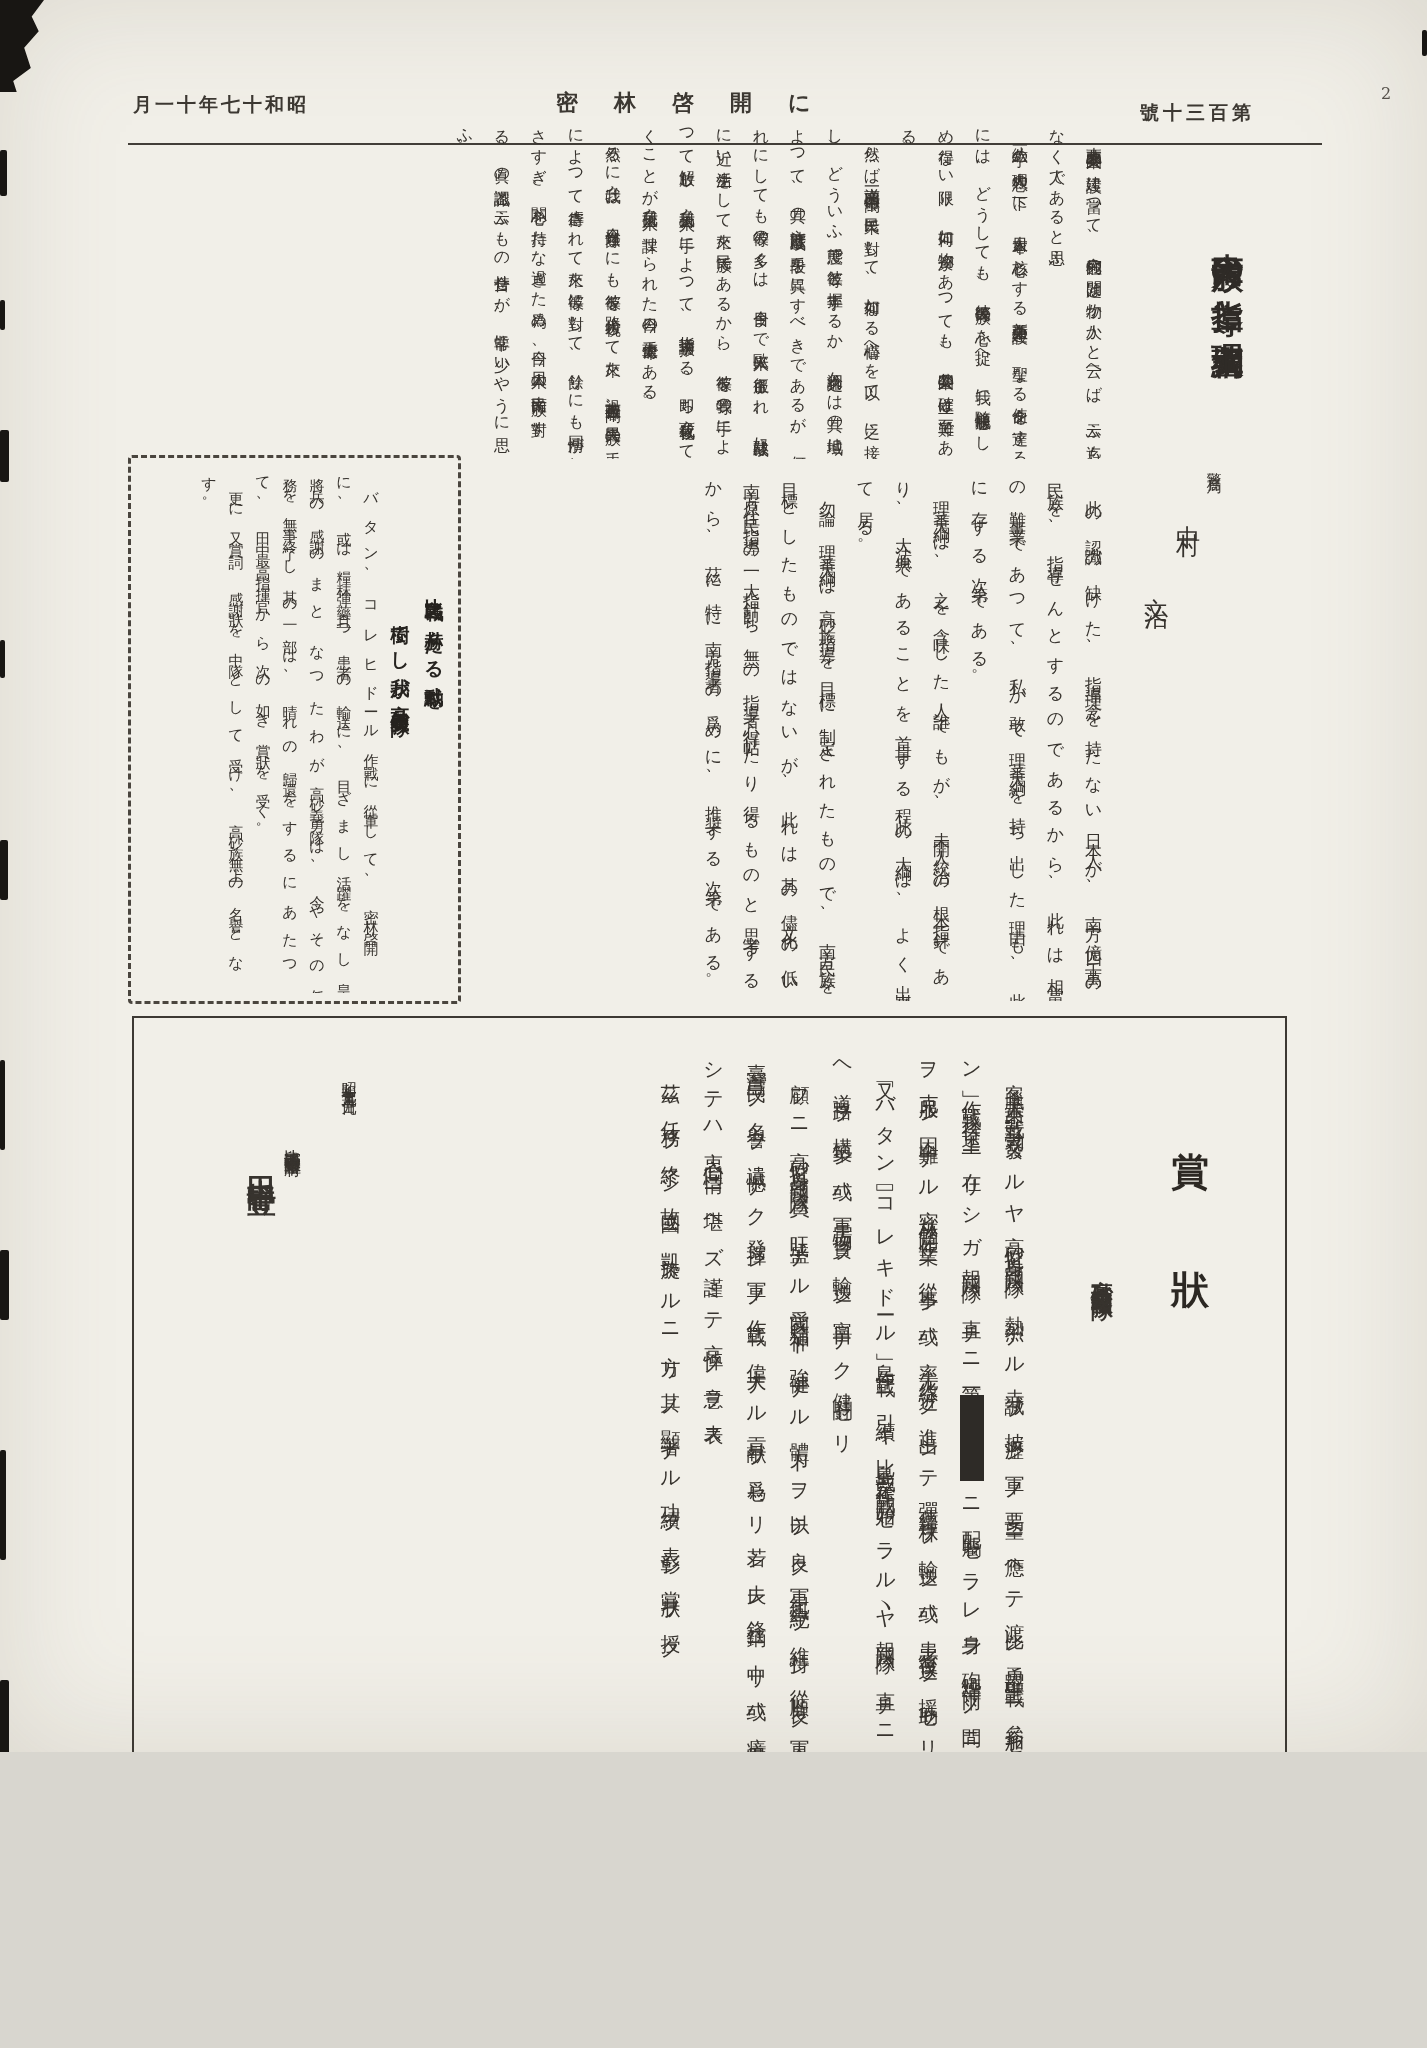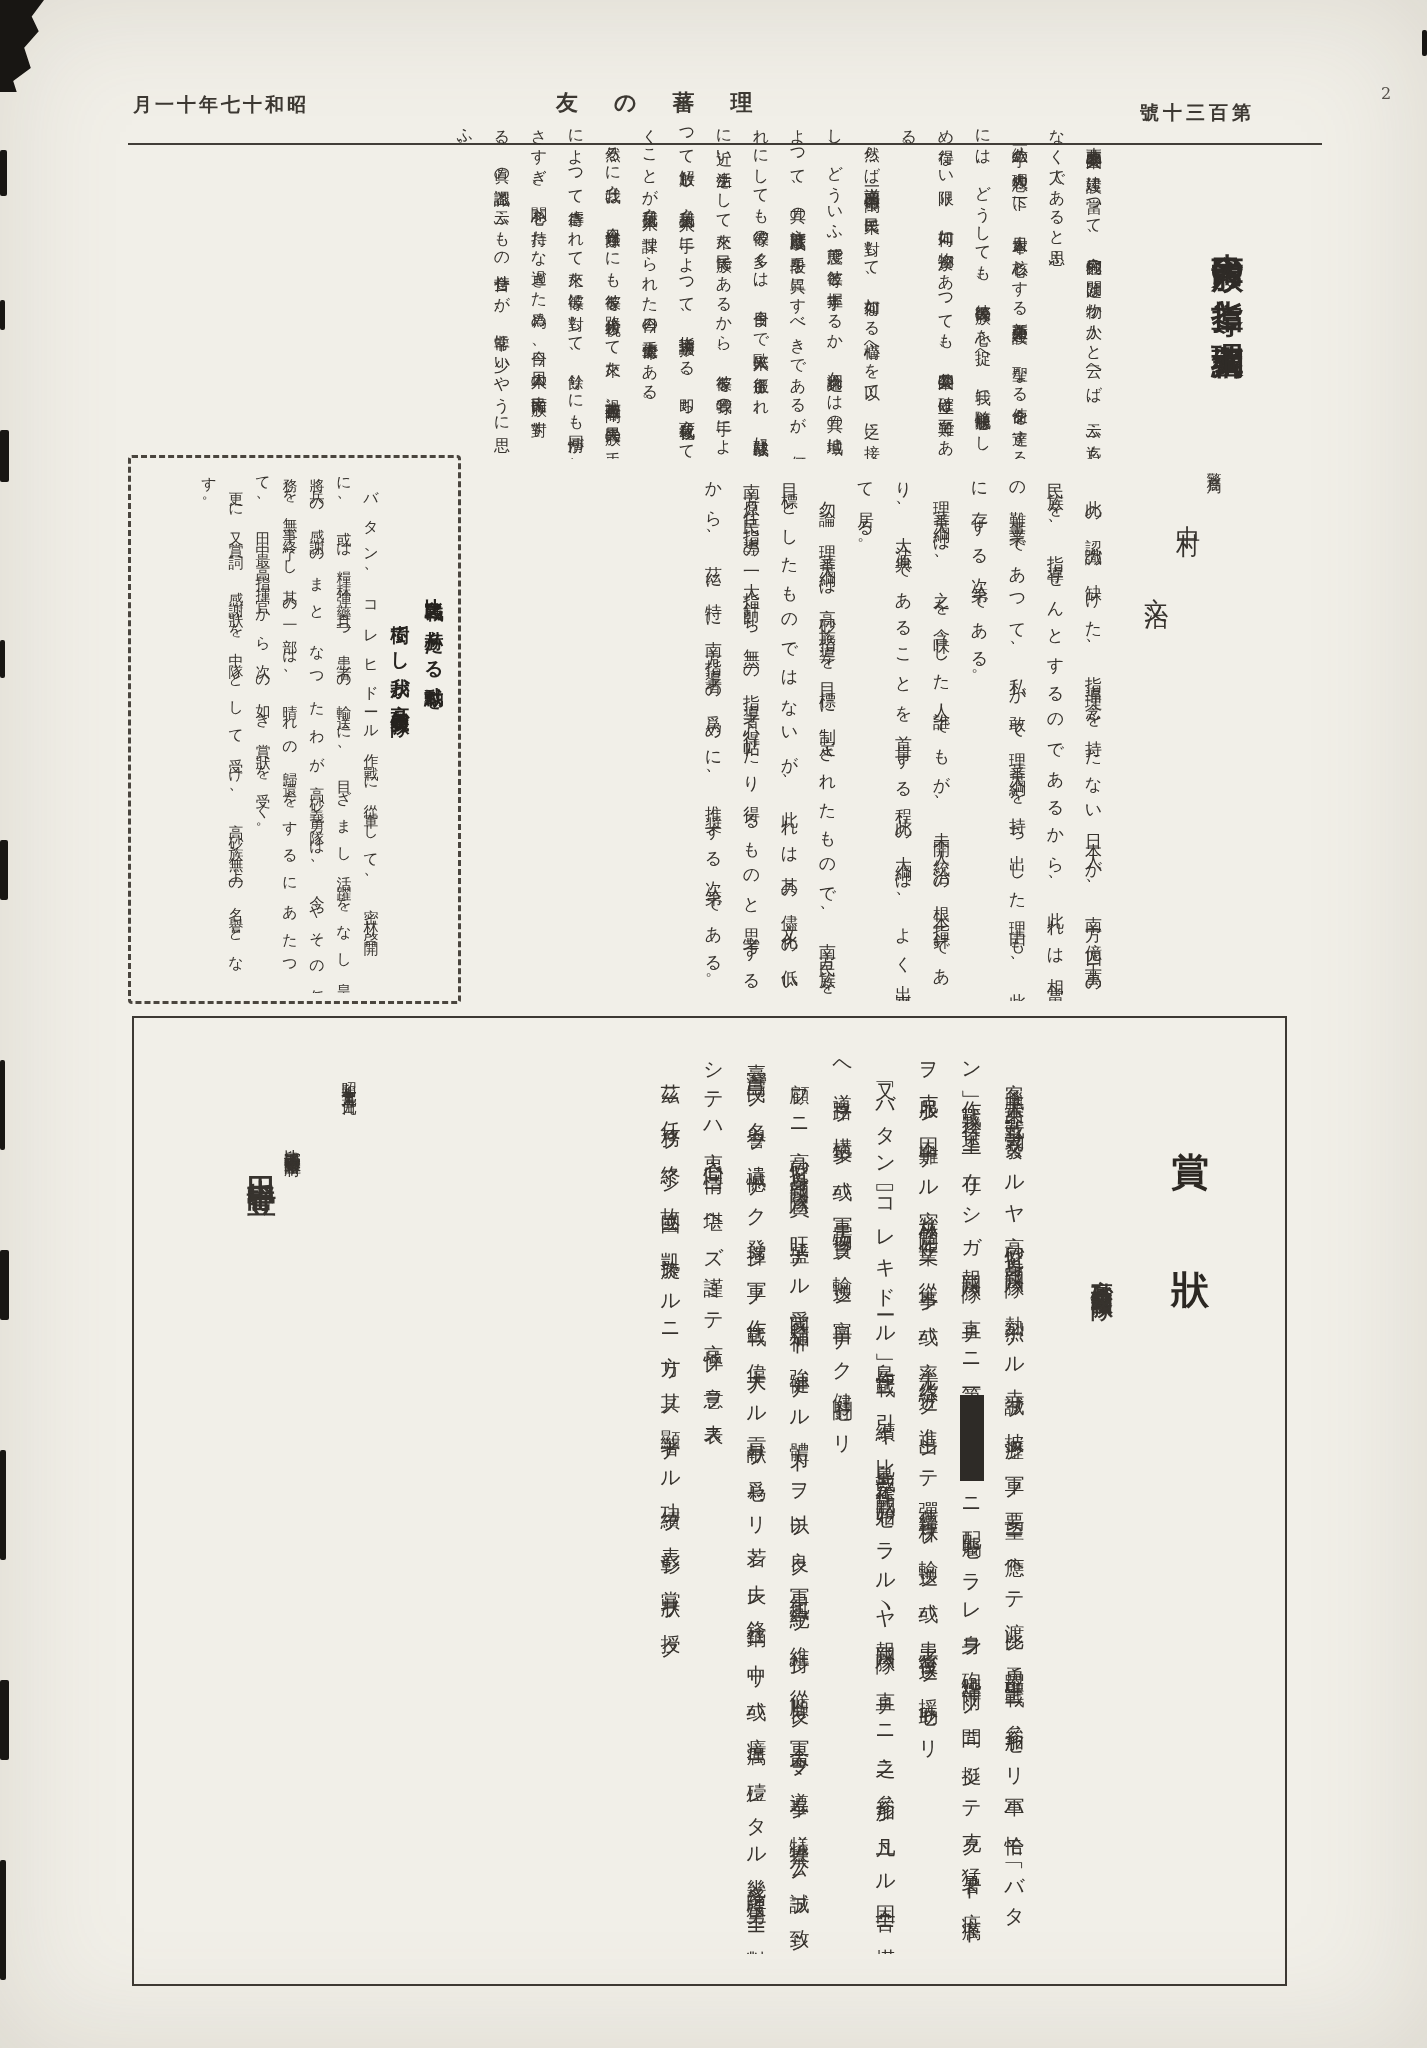--- a/index.html
+++ b/index.html
@@ -1,17 +1,17 @@
 <!DOCTYPE html>
 <html><head>
 <meta charset="utf-8">
 <style>
   html,body{margin:0;padding:0;}
   body{width:1427px;height:2048px;background:#d8d6cf;font-family:"DejaVu Serif","Liberation Serif",serif;}
-  .page{position:relative;width:1427px;height:2048px;background:#f1efe8;overflow:hidden;
+  .page{position:relative;width:1427px;height:1752px;background:#f1efe8;overflow:hidden;
         box-shadow:inset 0 0 120px rgba(120,110,90,.18);color:#37332e;}
   .v{writing-mode:vertical-rl;text-orientation:mixed;}
   p{margin:0;text-indent:1em;}
   
   .hdr{position:absolute;font-weight:600;color:#3c3832;white-space:nowrap;}
   .hdr-rule{position:absolute;left:128px;top:143px;width:1194px;height:2px;background:#423e38;}
   .hdr-date{left:133px;top:92px;font-size:19px;letter-spacing:3px;}
   .hdr-mag{left:556px;top:88px;font-size:22px;letter-spacing:36px;}
   .hdr-issue{left:1140px;top:100px;font-size:19px;letter-spacing:4px;}
   .hdr-page{left:1381px;top:84px;font-size:16px;font-weight:400;color:#55504a;}
@@ -65,21 +65,21 @@
   <div class="artifact speck" style="left:0;top:640px;width:5px;height:38px;"></div>
   <div class="artifact speck" style="left:0;top:840px;width:8px;height:60px;"></div>
   <div class="artifact speck" style="left:0;top:1060px;width:5px;height:90px;"></div>
   <div class="artifact speck" style="left:0;top:1250px;width:9px;height:70px;"></div>
   <div class="artifact speck" style="left:0;top:1450px;width:6px;height:110px;"></div>
   <div class="artifact speck" style="left:0;top:1680px;width:9px;height:80px;"></div>
   <div class="artifact speck" style="left:0;top:1860px;width:6px;height:120px;"></div>
   <div class="artifact speck" style="left:1422px;top:30px;width:5px;height:26px;"></div>
 
   <div class="hdr hdr-date">月一十年七十和昭</div>
-  <div class="hdr hdr-mag">友の蕃理</div>
+  <div class="hdr hdr-mag">密林啓開に</div>
   <div class="hdr hdr-issue">號十三百第</div>
   <div class="hdr hdr-page">2</div>
   <div class="hdr-rule"></div>
 
   <div class="art-title v">南方民族の指導と理蕃大綱</div>
   <div class="author-col v">
     <span class="aff">警務局</span>
     <span class="sei">中村</span>
     <span class="mei">文治</span>
   </div>

